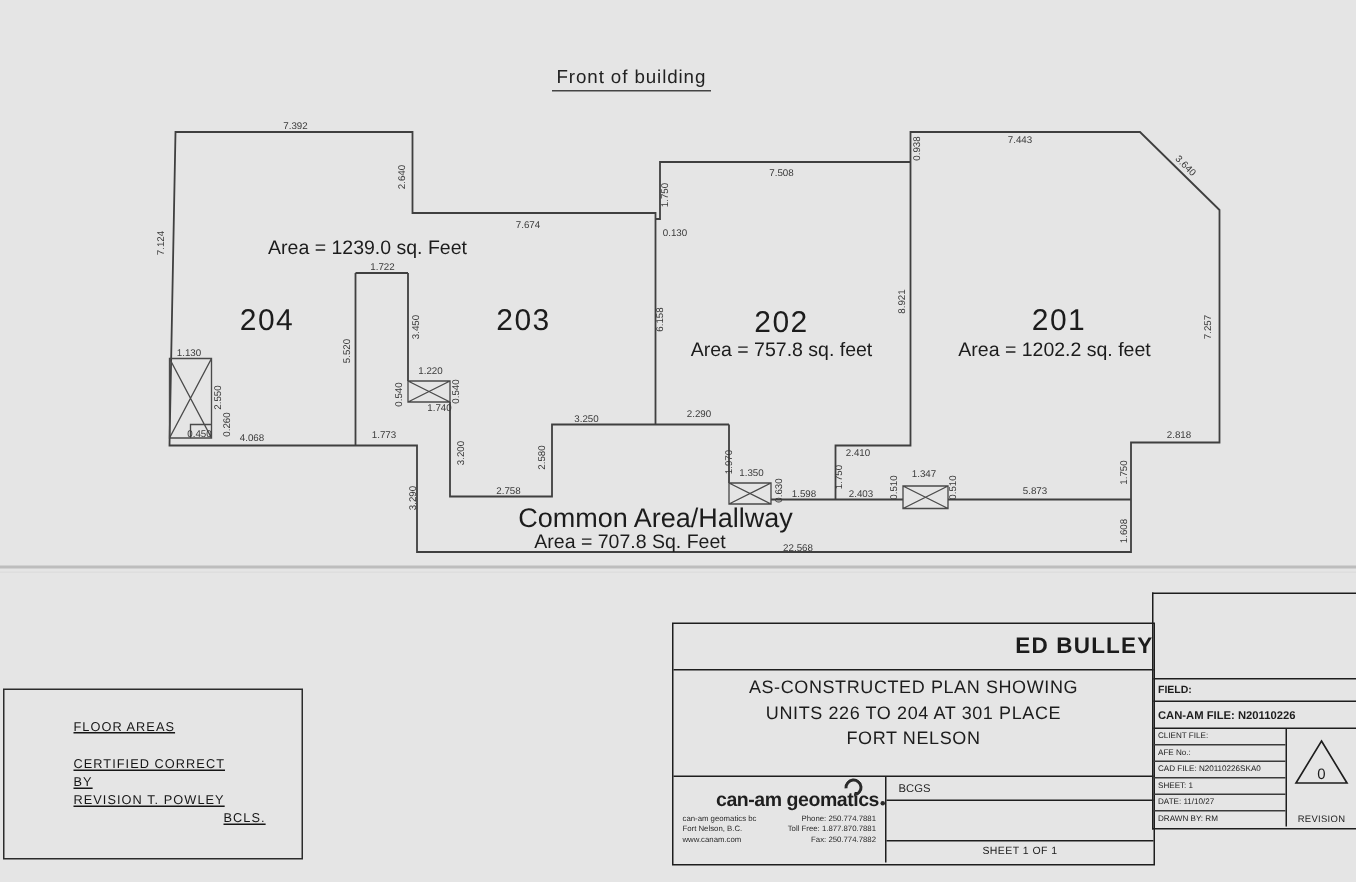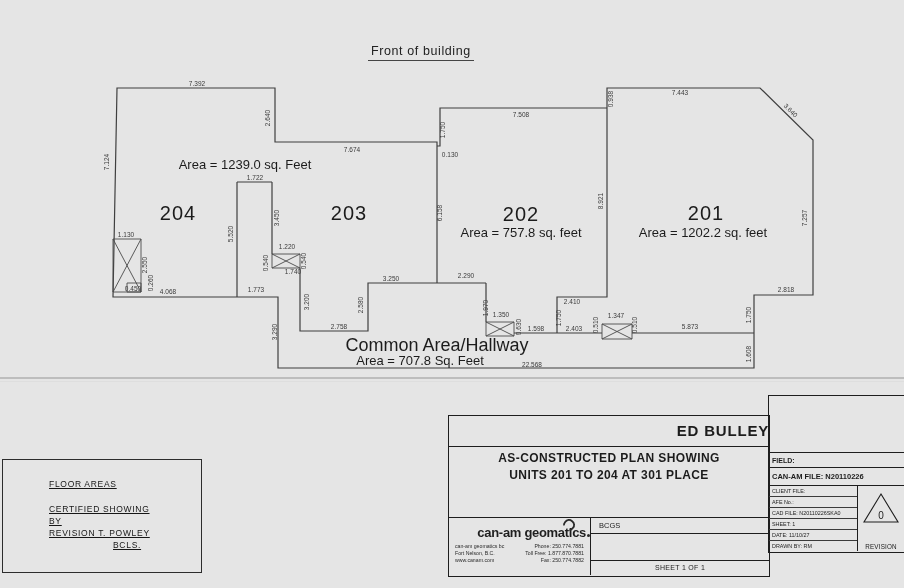--- a/index.html
+++ b/index.html
@@ -21,29 +21,29 @@
 
   .split-a{position:absolute;left:0;top:377px;width:904px;height:2px;background:#bdbdbd;}
   .split-b{position:absolute;left:0;top:381px;width:904px;height:1px;background:#dedede;}
 
   
   .cert-box{position:absolute;left:2px;top:459px;width:200px;height:114px;
             border:1.5px solid #2c2c2c;box-sizing:border-box;font-size:8.5px;
             letter-spacing:.7px;color:#161616;text-decoration:underline;}
   .cert-head{margin:19px 0 0 46px;}
   .cert-lines{margin:14px 0 0 46px;line-height:12px;}
-  .cert-cred{margin:0 0 0 64px;line-height:12px;}
+  .cert-cred{margin:0 0 0 100px;line-height:12px;}
 
   
   .tb{position:absolute;left:448px;top:415px;width:322px;height:162px;
       border:1.5px solid #1e1e1e;box-sizing:border-box;}
   .tb-client{height:30px;line-height:30px;text-align:right;font-weight:bold;
              font-size:15px;letter-spacing:.8px;border-bottom:1.5px solid #1e1e1e;}
   .tb-title{height:71px;border-bottom:1.5px solid #1e1e1e;text-align:center;
-            font-weight:bold;font-size:12px;letter-spacing:.4px;padding-top:3px;
+            font-weight:normal;font-size:12px;letter-spacing:.4px;padding-top:3px;
             box-sizing:border-box;line-height:17px;}
   .tb-bottom{display:flex;height:57px;}
   .tb-logo{width:142px;border-right:1px solid #1e1e1e;position:relative;padding-top:8px;
            box-sizing:border-box;}
   .logo-word{position:relative;text-align:right;font-weight:bold;font-size:13px;
              letter-spacing:-.3px;color:#1f1f1f;line-height:14px;}
   .logo-mark{position:absolute;top:-7px;right:15px;width:8px;height:8px;border:2.4px solid #2a2a2a;
              border-radius:50%;border-left-color:transparent;transform:rotate(-50deg);}
   .logo-dot{display:inline-block;width:3px;height:3px;background:#2a2a2a;border-radius:50%;
             margin-left:1px;}
@@ -154,32 +154,33 @@
         <text transform="translate(420,365)" class="area">Area = 707.8 Sq. Feet</text>
       </g>
   </svg>
 
   <div class="split-a"></div>
   <div class="split-b"></div>
 
   <div class="cert-box">
     <div class="cert-head">FLOOR AREAS</div>
     <div class="cert-lines">
-      <div>CERTIFIED SHOWING</div>
+      <div>CERTIFIED CORRECT</div>
       <div>BY</div>
       <div>REVISION T. POWLEY</div>
       <div class="cert-cred">BCLS.</div>
     </div>
   </div>
 
   <div class="tb">
     <div class="tb-client">ED BULLEY</div>
     <div class="tb-title">
       <div>AS-CONSTRUCTED PLAN SHOWING</div>
-      <div>UNITS 201 TO 204 AT 301 PLACE</div>
+      <div>UNITS 226 TO 204 AT 301 PLACE</div>
+      <div>FORT NELSON</div>
     </div>
     <div class="tb-bottom">
       <div class="tb-logo">
         <div class="logo-word">
           <span>can-am geomatics</span><span class="logo-dot"></span>
           <span class="logo-mark"></span>
         </div>
         <div class="logo-rows">
           <div class="logo-row">
             <span>can-am geomatics bc</span>

